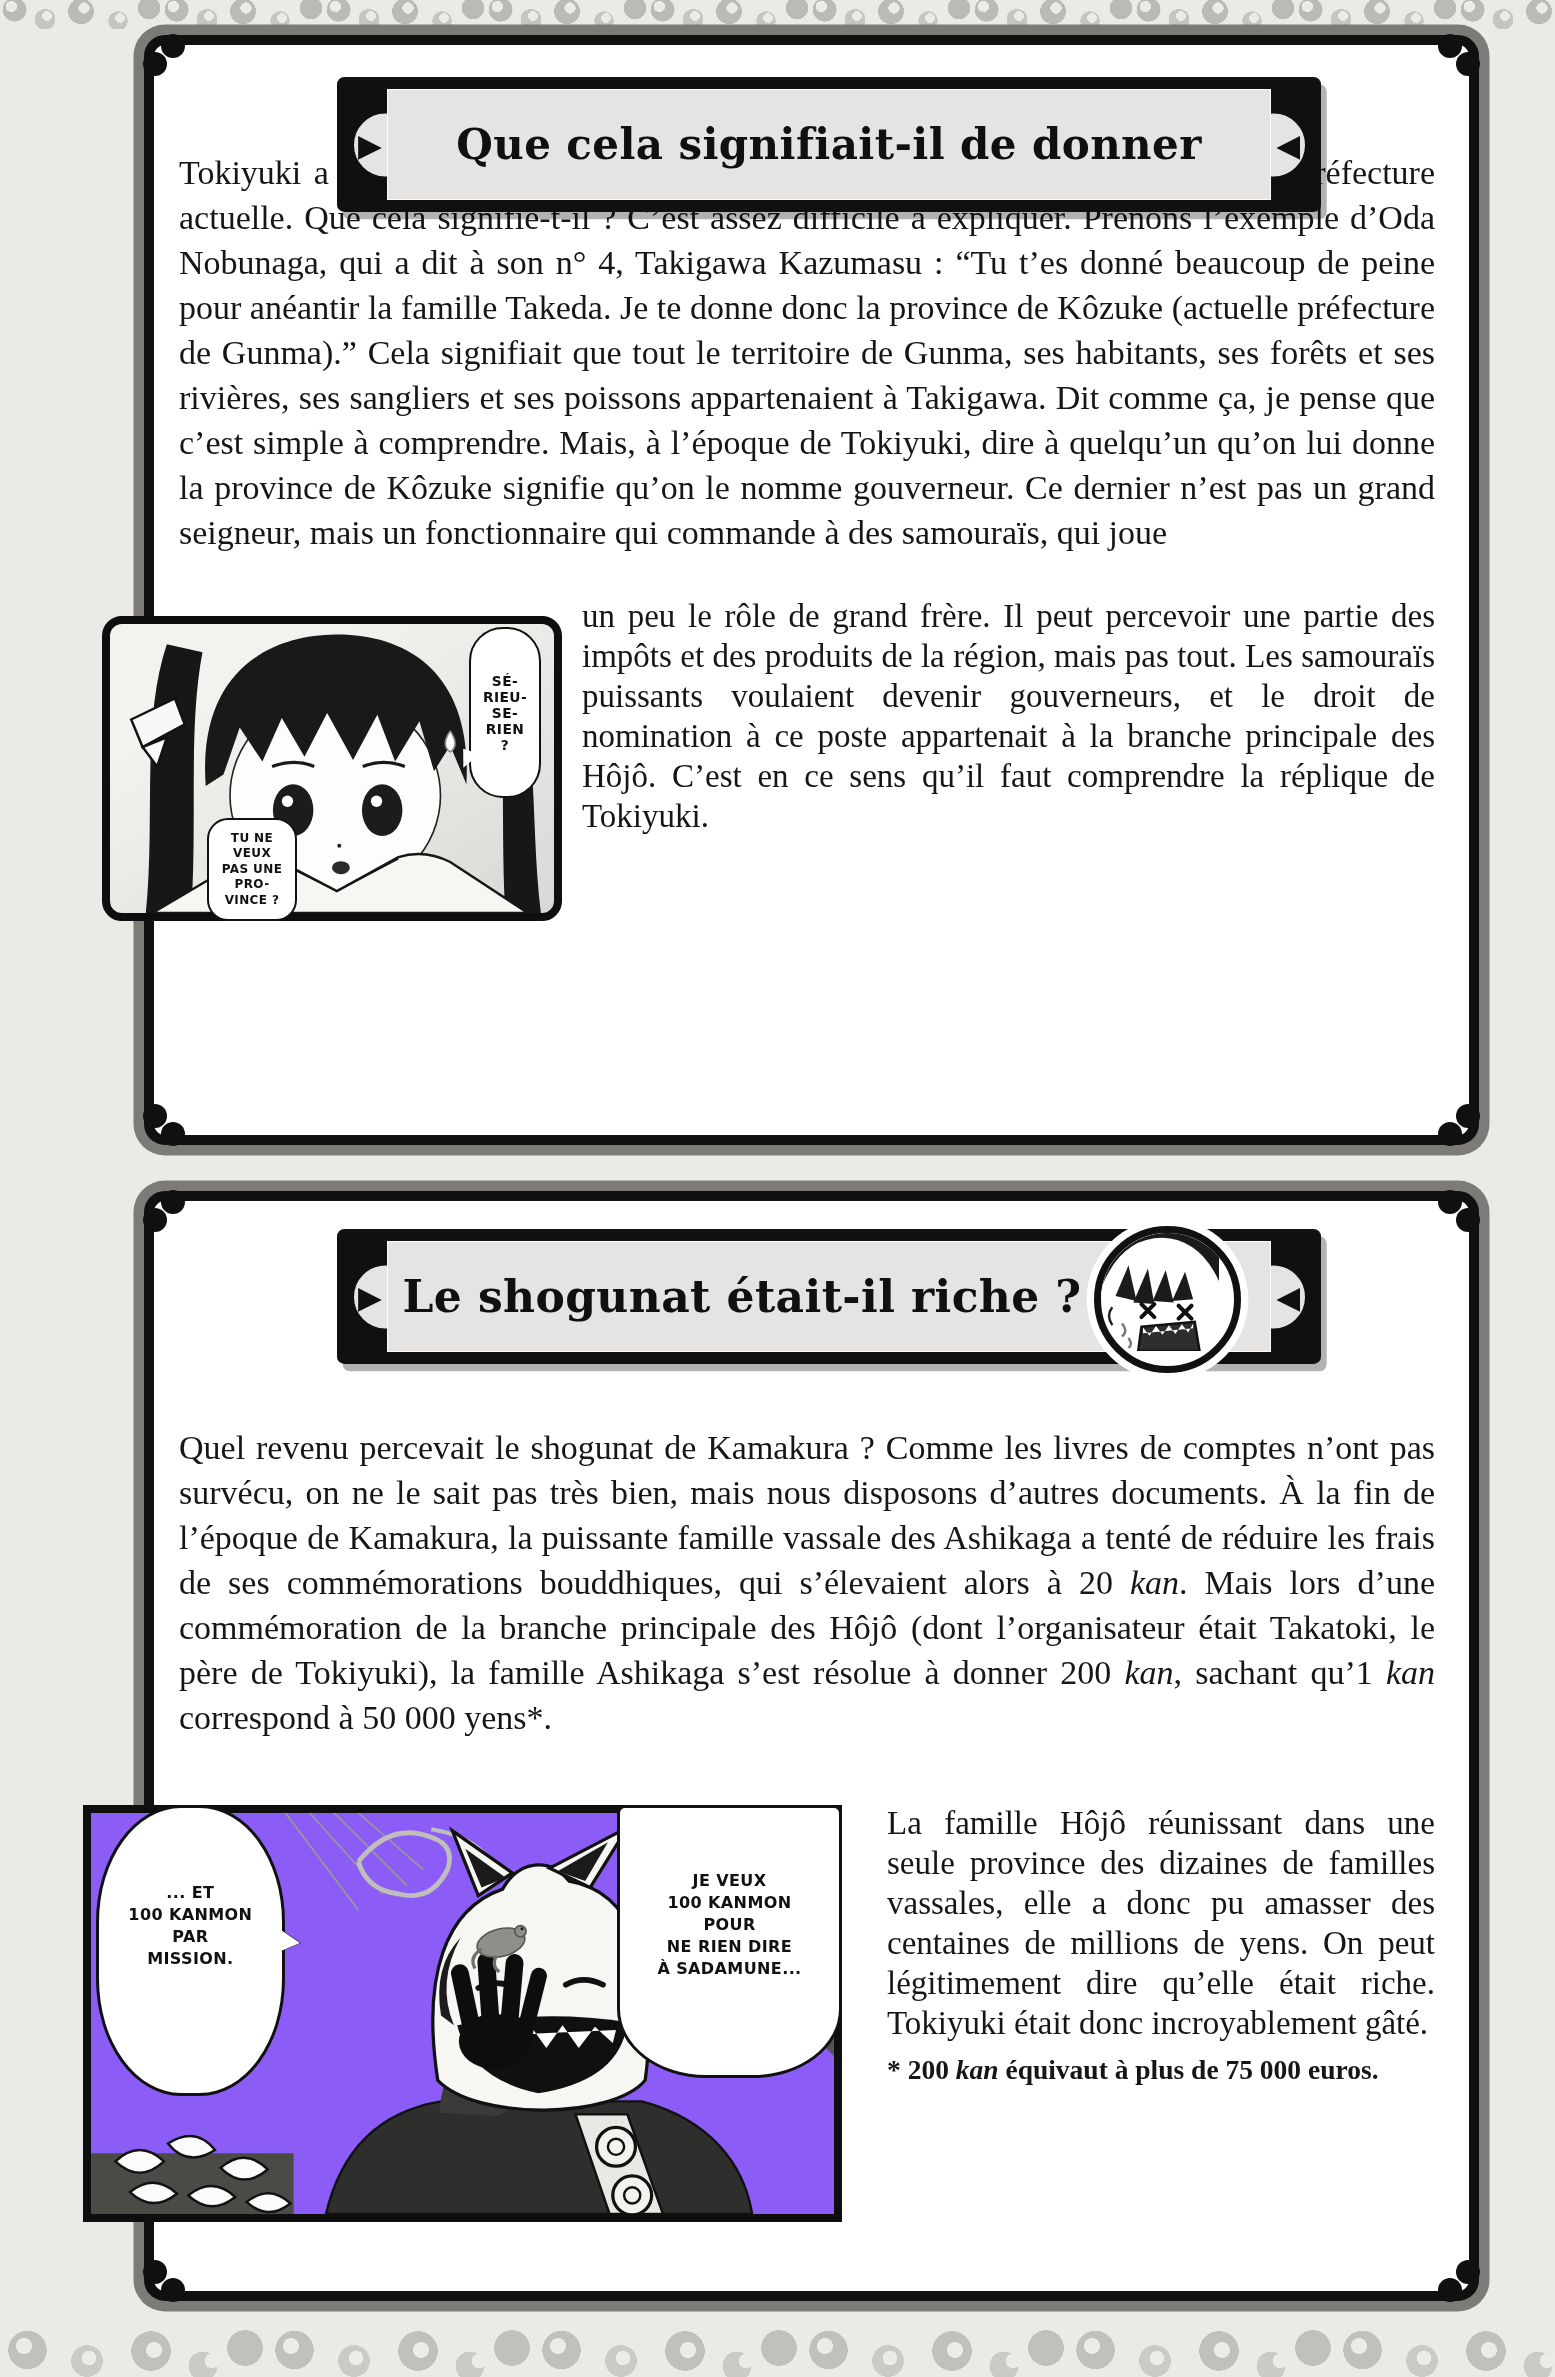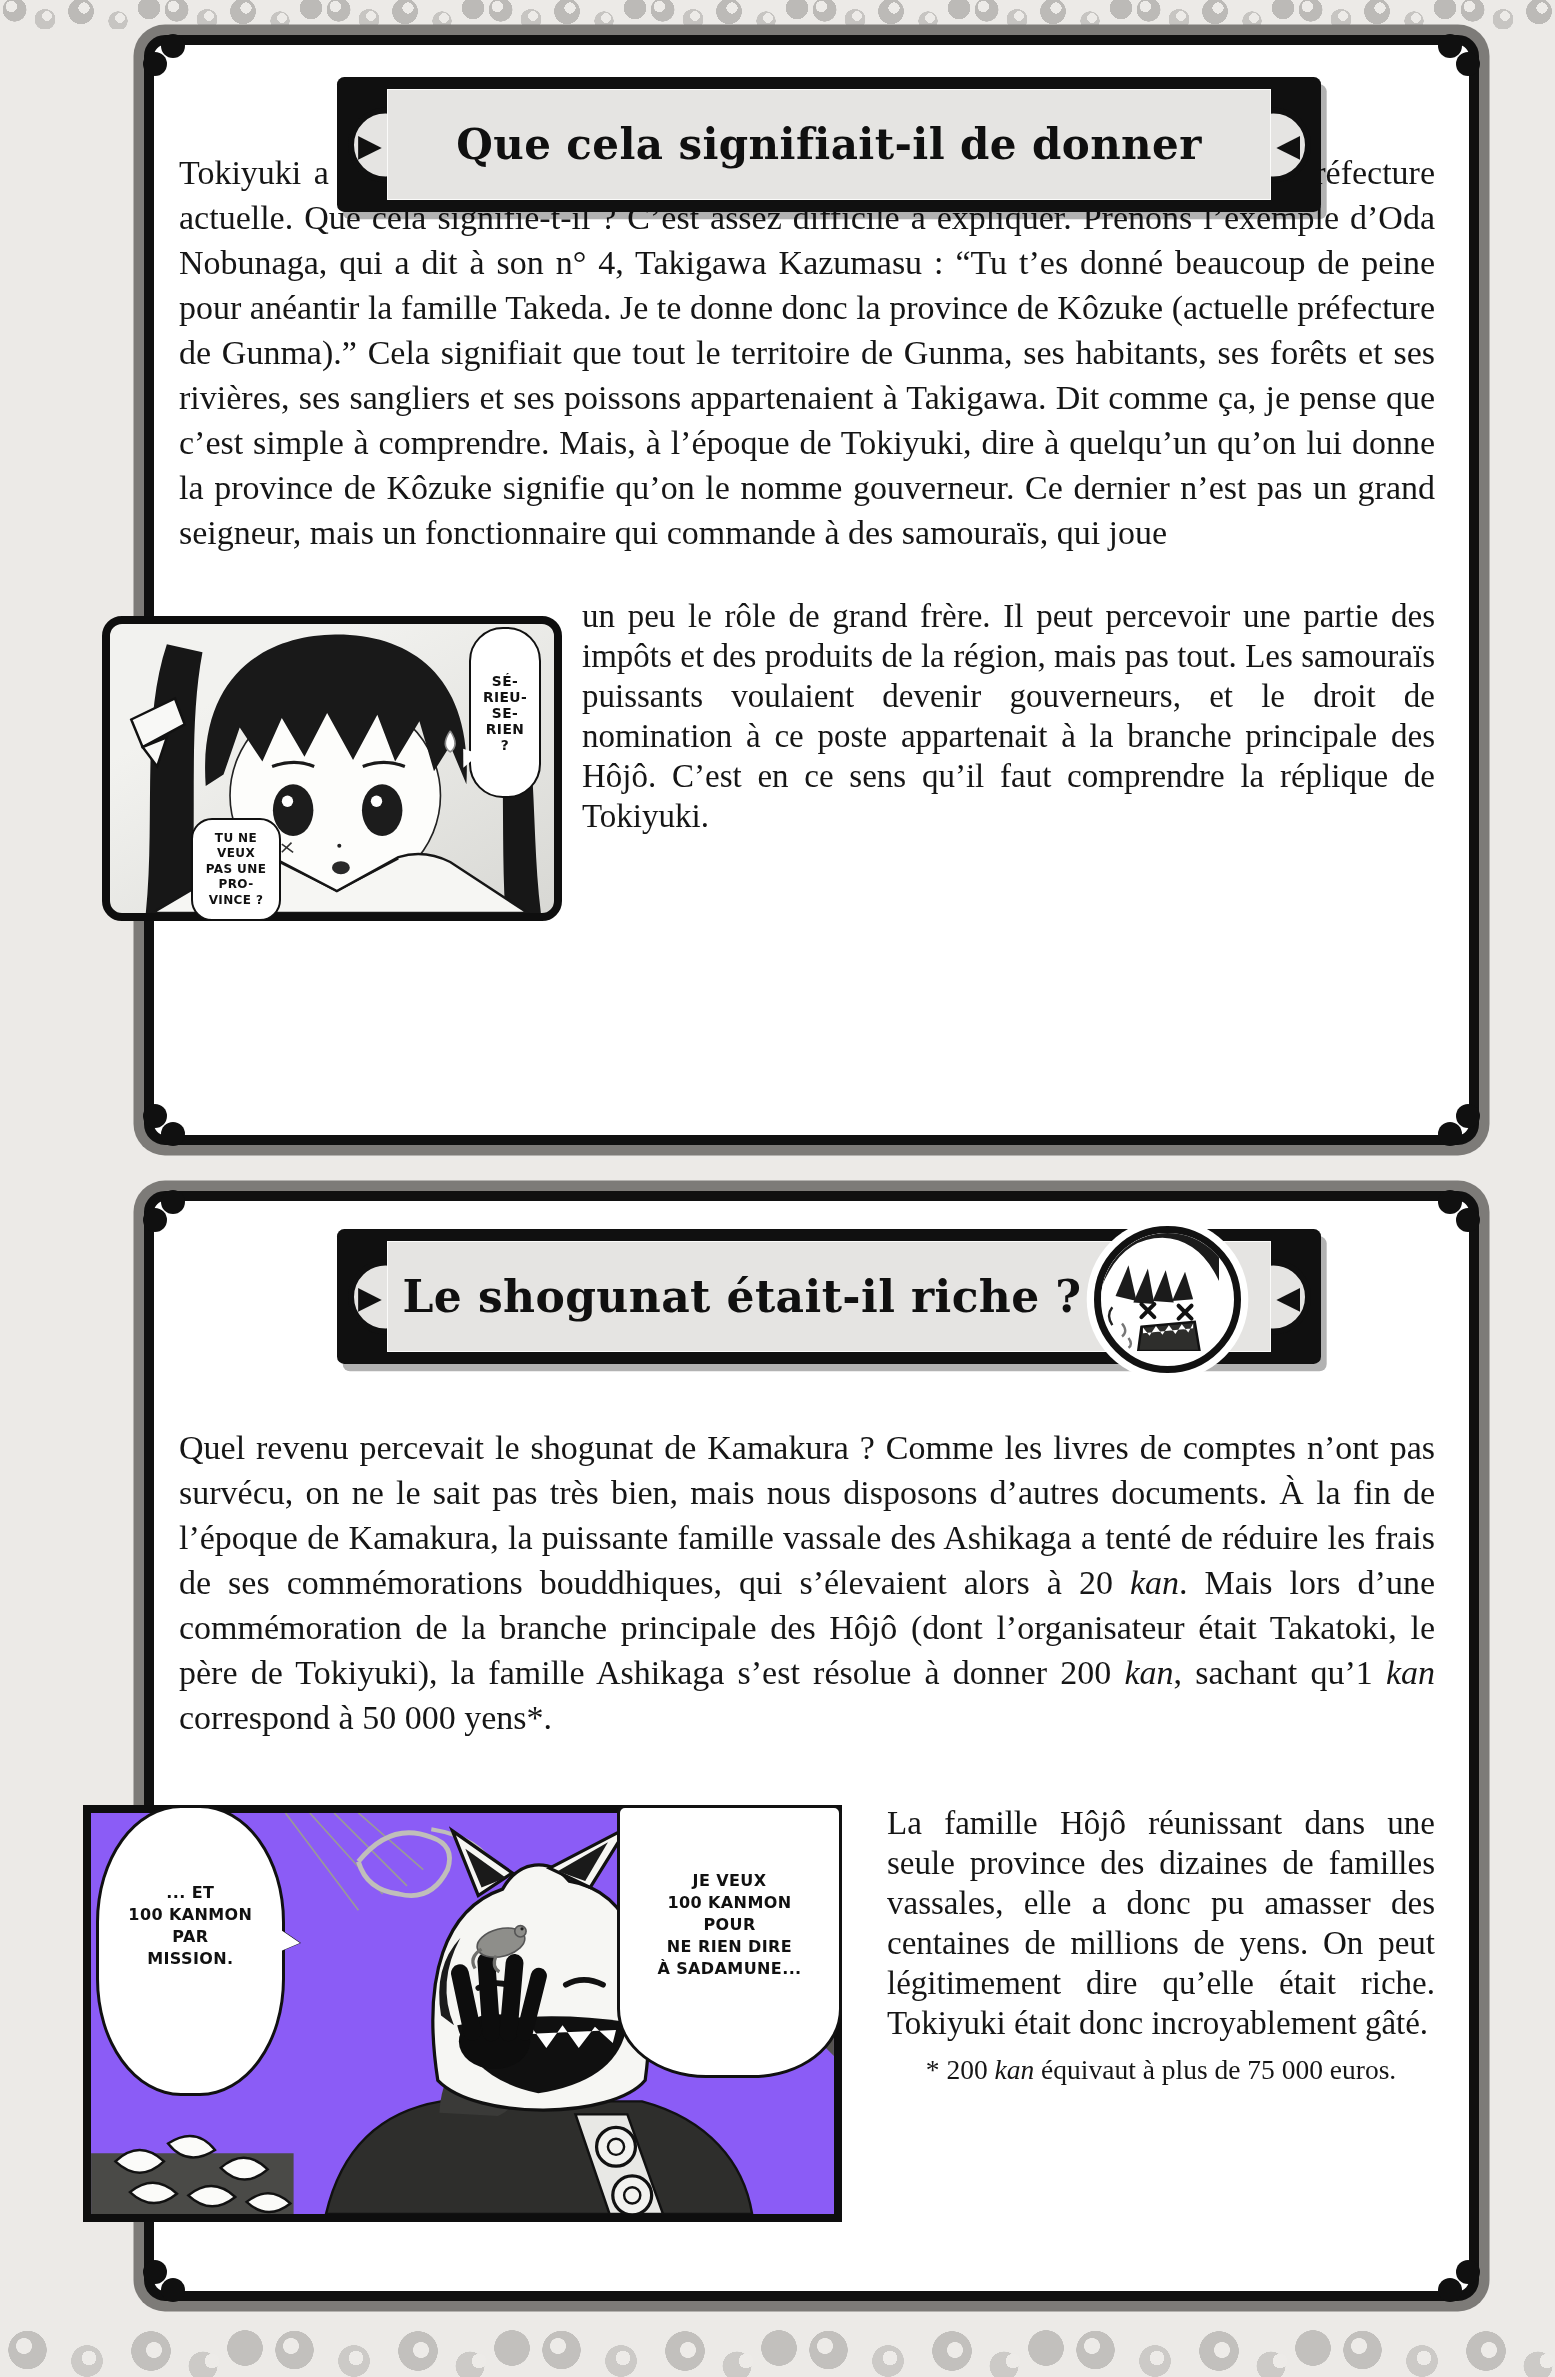--- a/index.html
+++ b/index.html
@@ -76,36 +76,36 @@
   
   .card-body{padding-left:25px;width:1256px;font-size:34px;line-height:45px;
         text-align:justify;color:#161616;}
   #card1 .card-body{padding-top:105px;}
   #card2 .card-body{padding-top:224px;}
   .card-body::after{content:"";display:block;clear:both;}
   .part-b{line-height:40px;font-size:33px;}
   #card1 .part-b{margin-top:41px;}
   #card2 .part-b{margin-top:63px;}
   .it{font-style:italic;}
-  .footnote{margin-left:707px;margin-top:11.3px;text-align:center;font-size:27.5px;line-height:32px;}
+  .footnote{margin-left:707px;margin-top:11.3px;text-align:left;font-size:27.5px;line-height:32px;font-weight:bold;}
 
   
   .mpanel{float:left;border:8px solid #0e0e0e;box-sizing:border-box;position:relative;}
   .mpanel1{width:460px;height:305px;margin:20px 20px 0 -77px;
         background:linear-gradient(150deg,#f2f2ef 25%,#d8d8d4);border-radius:20px;}
   .mpanel2{width:759px;height:417px;margin:1.6px 45px 0 -96px;background:#8b5cf6;}
   .mpanel svg{position:absolute;left:0;top:0;}
 
   
   .bub{position:absolute;background:#fff;border:2.4px solid #111;color:#111;
         font-family:"DejaVu Sans",sans-serif;font-weight:700;text-align:center;
         display:flex;flex-direction:column;justify-content:center;letter-spacing:0.4px;}
   .bub.b1{right:13px;top:3.2px;width:68px;height:167px;border-radius:34px;
         font-size:13.8px;line-height:16px;}
-  .bub.b2{left:81px;bottom:-8px;width:86px;height:99px;border-radius:21px;
+  .bub.b2{left:97px;bottom:-8px;width:86px;height:99px;border-radius:21px;
         font-size:12px;line-height:15.4px;}
   .bub.bl{left:4.9px;top:-8px;width:183px;height:285px;border-radius:85px/117px;
         font-size:16px;line-height:22px;border-width:3.2px;}
   .bub.bl .lines{margin-top:-49px;}
   .bub.br{right:-8px;top:-8px;width:219px;height:267px;border-width:3.2px;
         border-radius:8px 8px 89px 89px / 8px 8px 69px 69px;
         font-size:16px;line-height:22px;}
   .bub.br .lines{margin-top:-32px;}
   .bub .tail-r{position:absolute;right:-18px;top:122px;width:0;height:0;
         border-top:13px solid transparent;border-bottom:8px solid transparent;

